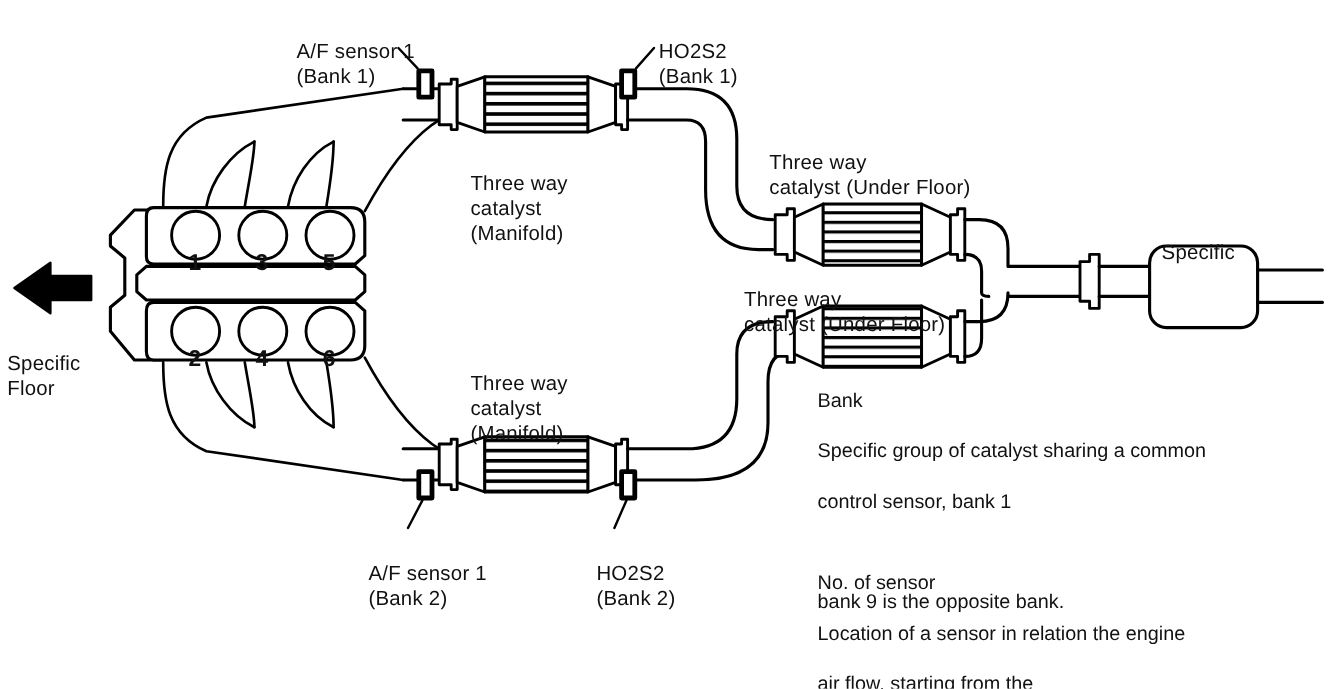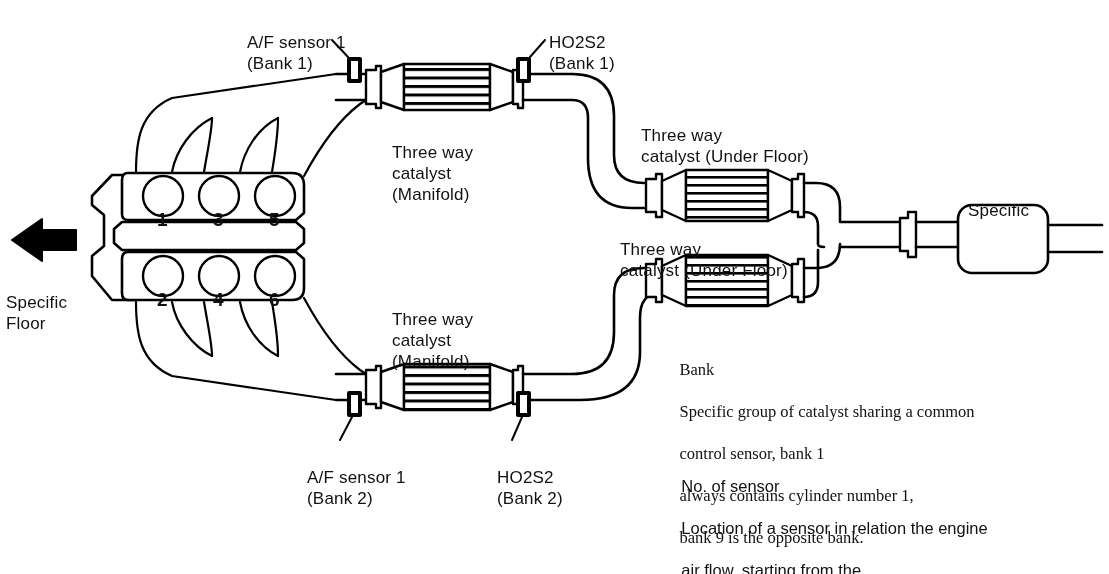--- a/index.html
+++ b/index.html
@@ -191,25 +191,25 @@
   <div class="lbl" style="left:307px;top:443px;"><span>A/F sensor 1</span><br><span>(Bank 2)</span></div>
   <div class="lbl" style="left:497px;top:443px;"><span>HO2S2</span><br><span>(Bank 2)</span></div>
 
   <div class="lbl" style="left:392px;top:118px;"><span>Three way</span><br><span>catalyst</span><br><span>(Manifold)</span></div>
   <div class="lbl" style="left:392px;top:285px;"><span>Three way</span><br><span>catalyst</span><br><span>(Manifold)</span></div>
   <div class="lbl" style="left:641px;top:101px;"><span>Three way</span><br><span>catalyst (Under Floor)</span></div>
   <div class="lbl" style="left:620px;top:215px;"><span>Three way</span><br><span>catalyst (Under Floor)</span></div>
 
   <div class="lbl" style="left:968px;top:176px;">Specific</div>
 
-  <div class="note" style="left:663px;top:338px;font-family:Liberation Serif, serif;">
+  <div class="note" style="left:663px;top:303px;">
     <span>Bank</span><br>
     <span>Specific group of catalyst sharing a common</span><br>
     <span>control sensor, bank 1</span><br>
-    <span>always contains cylinder number 1,</span><br>
+    <br>
     <span>bank 9 is the opposite bank.</span>
   </div>
 
   <div class="note" style="left:663px;top:455px;">
     <span>No. of sensor</span><br>
     <span>Location of a sensor in relation the engine</span><br>
     <span>air flow, starting from the</span><br>
     <br>
     
   </div>

